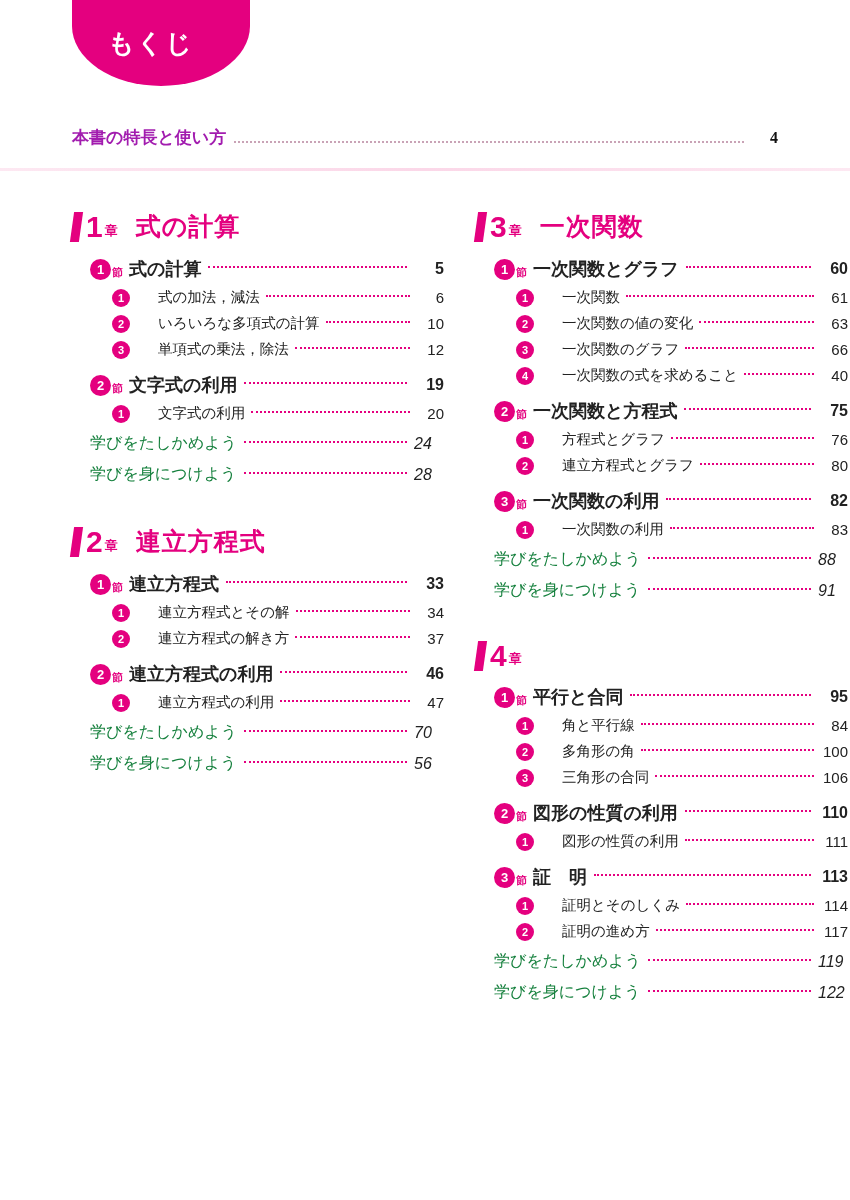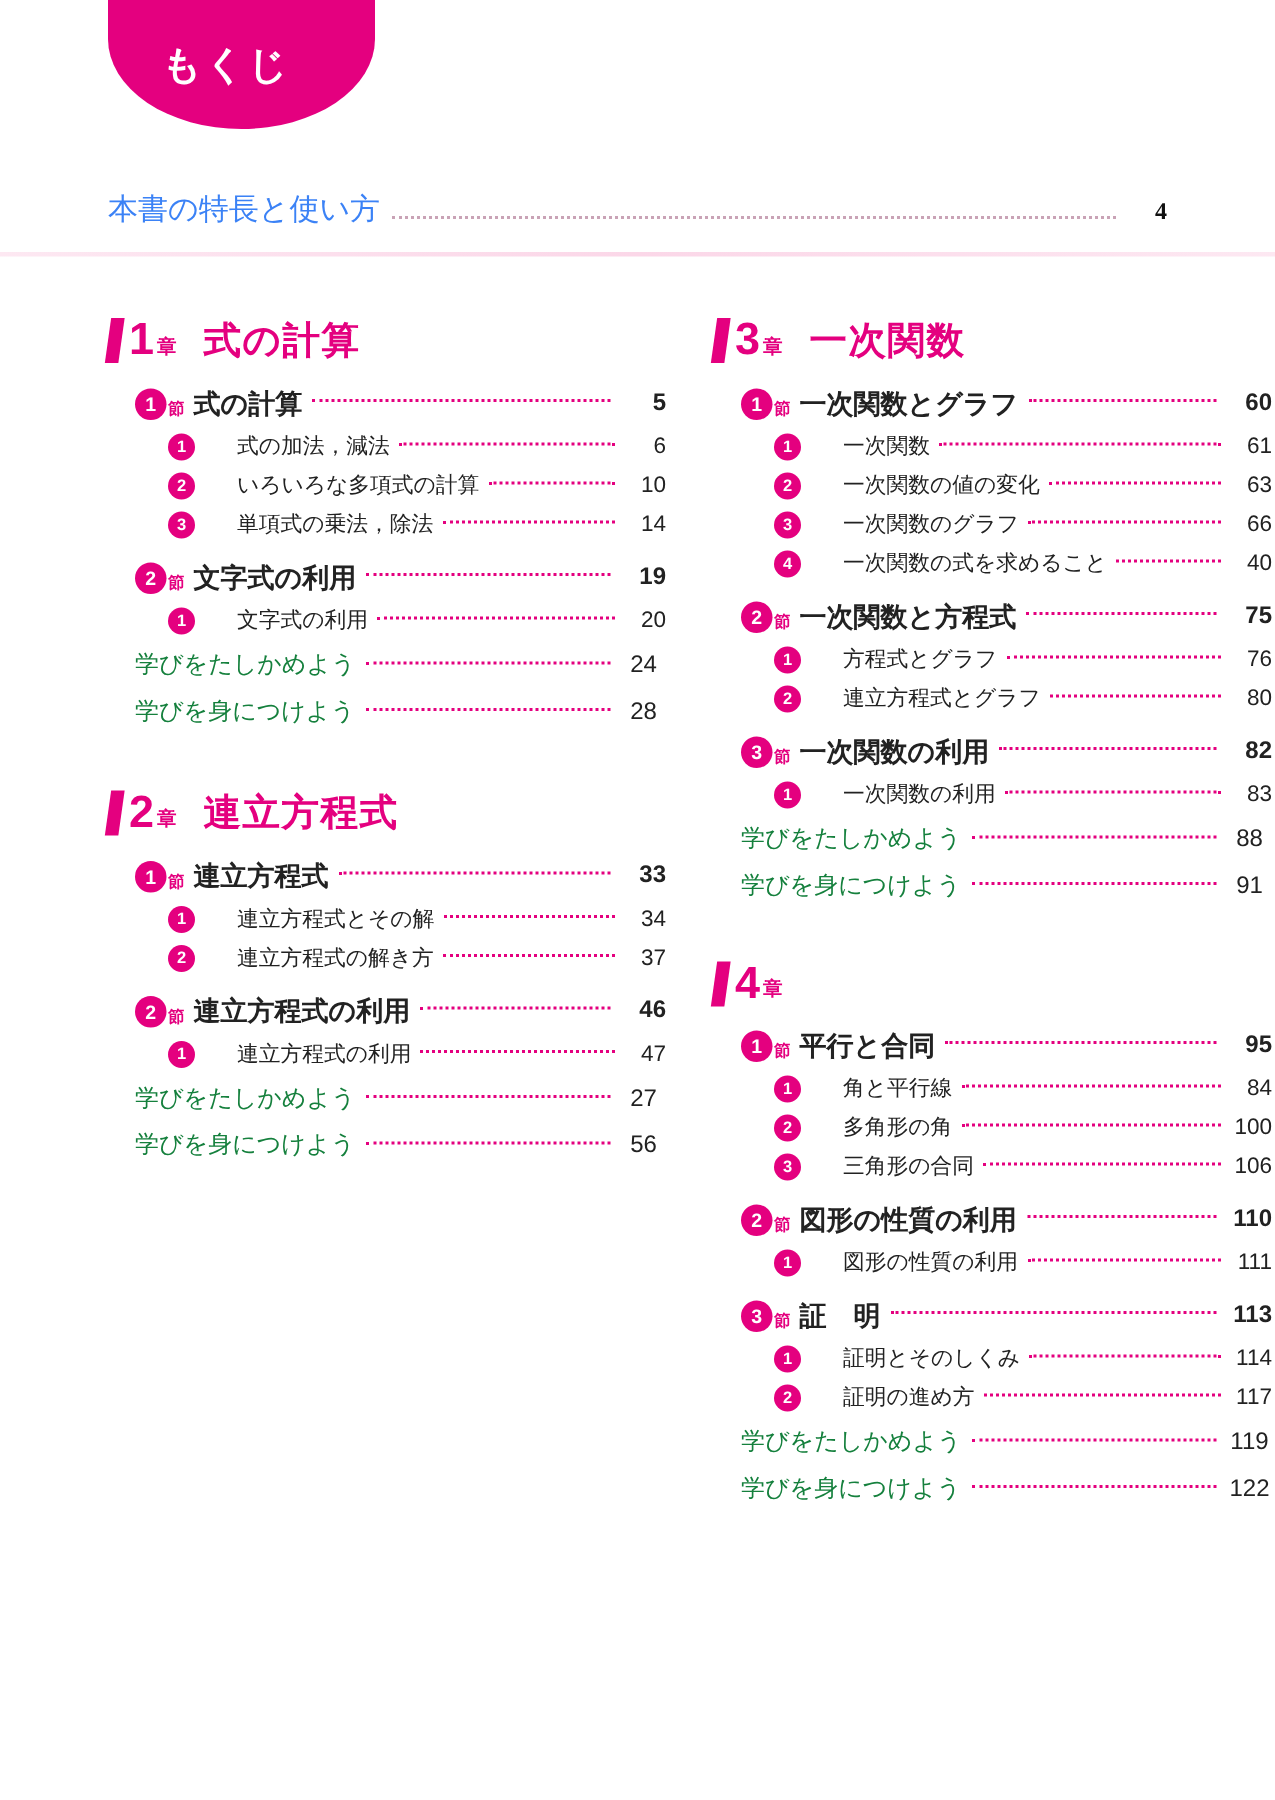--- a/index.html
+++ b/index.html
@@ -47,23 +47,23 @@
   .intro-row {
     position: absolute;
     left: 72px;
     top: 126px;
     width: 706px;
     display: flex;
     align-items: baseline;
     font-family: "Liberation Serif", serif;
   }
   .intro-label {
-    font-size: 20px;
-    font-weight: normal;
-    color: #3b82f6;
+    font-size: 17px;
+    font-weight: bold;
+    color: #a21caf;
     white-space: nowrap;
   }
   .intro-dots {
     flex: 1 1 auto;
     border-bottom: 2px dotted #c9a3b6;
     margin: 0 8px 5px 8px;
     height: 1px;
   }
   .intro-page {
     font-size: 16px;
@@ -239,21 +239,22 @@
     flex: 1 1 auto;
     border-bottom: 2px dotted #e4007f;
     margin: 0 7px 5px 7px;
     height: 1px;
     min-width: 10px;
   }
   .plain-page {
     font-size: 16px;
     color: #222;
     min-width: 30px;
-    text-align: center;
+    text-align: left;
+    font-style: italic;
   }
   .spacer-sm { height: 10px; }
 </style>
 </head>
 <body>
 
 <div class="header-band">
   <div class="header-blob"></div>
   <div class="header-title">もくじ</div>
 </div>
@@ -290,21 +291,21 @@
         <div class="item-row">
           <span class="item-badge">2</span>
           <span class="item-title">いろいろな多項式の計算</span>
           <span class="item-dots"></span>
           <span class="item-page">10</span>
         </div>
         <div class="item-row">
           <span class="item-badge">3</span>
           <span class="item-title">単項式の乗法，除法</span>
           <span class="item-dots"></span>
-          <span class="item-page">14</span>
+          <span class="item-page">12</span>
         </div>
         <div class="sec-row">
           <span class="sec-badge">2</span>
           <span class="sec-kanji">節</span>
           <span class="sec-title">文字式の利用</span>
           <span class="sec-dots"></span>
           <span class="sec-page">19</span>
         </div>
         <div class="item-row">
           <span class="item-badge">1</span>
@@ -359,21 +360,21 @@
         </div>
         <div class="item-row">
           <span class="item-badge">1</span>
           <span class="item-title">連立方程式の利用</span>
           <span class="item-dots"></span>
           <span class="item-page">47</span>
         </div>
         <div class="plain-row">
           <span class="plain-title">学びをたしかめよう</span>
           <span class="plain-dots"></span>
-          <span class="plain-page">27</span>
+          <span class="plain-page">70</span>
         </div>
         <div class="plain-row">
           <span class="plain-title">学びを身につけよう</span>
           <span class="plain-dots"></span>
           <span class="plain-page">56</span>
         </div>
       </div>
       <div class="spacer-sm"></div>
     </div>
   <div class="col col-right">

